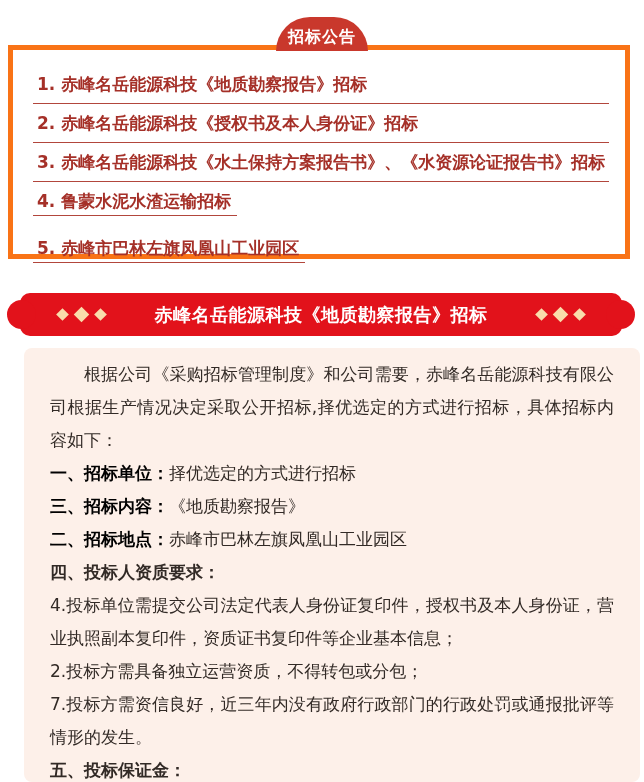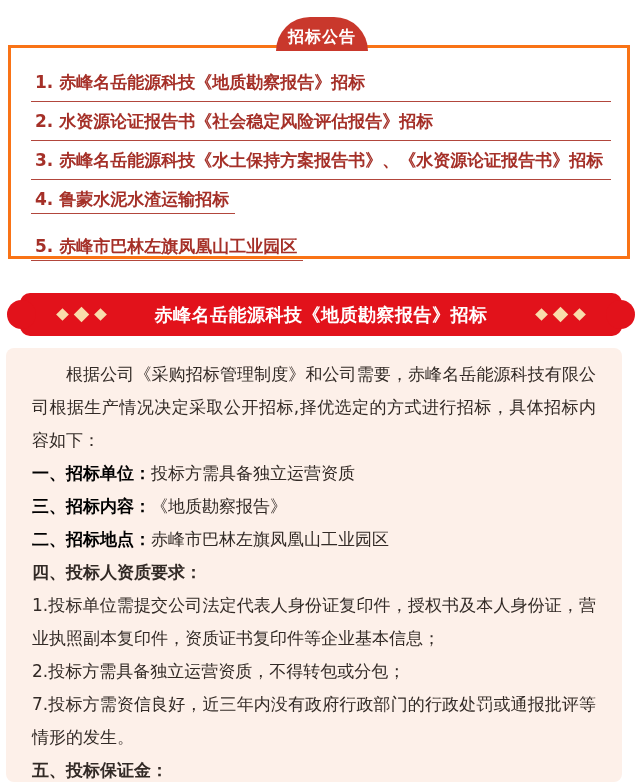--- a/index.html
+++ b/index.html
@@ -20,21 +20,21 @@
     z-index: 2;
     display: flex; align-items: flex-end; justify-content: center;
     padding-bottom: 3px;
   }
   .badge span { color: #ffffff; font-weight: bold; font-size: 16px; letter-spacing: 1px; }
 
   
   .list-box {
     position: absolute; left: 8px; top: 45px;
     width: 622px; height: 214px;
-    border: 3px solid #f97316;
+    border: 5px solid #f97316;
     background: #ffffff;
     padding: 24px 16px 0 20px;
     z-index: 1;
   }
   .list-item {
     color: #a53028; font-weight: bold; font-size: 17px; line-height: 20px;
     cursor: pointer;
   }
   .list-item.full {
     display: block;
@@ -66,21 +66,21 @@
   .endcap.right { right: -13px; }
   .banner-title { color: #ffffff; font-weight: bold; font-size: 18px; letter-spacing: 0.5px; z-index: 1; }
   .diamond-group { position: absolute; top: 0; height: 43px; display: flex; align-items: center; gap: 9px; }
   .diamond-group.left { left: 38px; }
   .diamond-group.right { right: 38px; }
   .diamond { width: 9px; height: 9px; background: #f9ddab; transform: rotate(45deg); }
   .diamond.mid { width: 11px; height: 11px; }
 
   
   .content {
-    position: absolute; left: 6px; top: 348px;
+    position: absolute; left: 24px; top: 348px;
     width: 616px; height: 434px;
     background: #fdf0e9;
     border-radius: 8px;
     padding: 10px 26px 0 26px;
     color: #322a26;
     font-size: 17px; line-height: 33px;
     text-align: justify;
   }
   .content p { margin: 0; }
   .content .indent { text-indent: 2em; }
@@ -94,21 +94,21 @@
 
   <div class="badge">
     <span>招标公告</span>
   </div>
 
   <div class="list-box">
     <div class="list-item full">
       <span class="num">1.</span><span>赤峰名岳能源科技《地质勘察报告》招标</span>
     </div>
     <div class="list-item full">
-      <span class="num">2.</span><span>水资源论证报告书《社会稳定风险评估报告》招标</span>
+      <span class="num">2.</span><span>赤峰名岳能源科技《授权书及本人身份证》招标</span>
     </div>
     <div class="list-item full">
       <span class="num">3.</span><span>赤峰名岳能源科技《水土保持方案报告书》、《水资源论证报告书》招标</span>
     </div>
     <div class="list-item fit">
       <span class="num">4.</span>
         <span>鲁蒙水泥水渣运输招标</span>
     </div>
     <div class="list-item fit">
       <span class="num">5.</span>
@@ -128,26 +128,26 @@
     <div class="diamond-group right">
       <span class="diamond"></span>
       <span class="diamond mid"></span>
       <span class="diamond"></span>
     </div>
   </div>
 
   <div class="content">
     <p class="indent">根据公司《采购招标管理制度》和公司需要，赤峰名岳能源科技有限公司根据生产情况决定采取公开招标,择优选定的方式进行招标，具体招标内容如下：</p>
 
-    <p><b>一、招标单位：</b><span>投标方需具备独立运营资质</span></p>
+    <p><b>一、招标单位：</b><span>择优选定的方式进行招标</span></p>
     <p><b>三、招标内容：</b><span>《地质勘察报告》</span></p>
     <p><b>二、招标地点：</b><span>赤峰市巴林左旗凤凰山工业园区</span></p>
 
     <p class="sec-title">四、投标人资质要求：</p>
-    <p>1.投标单位需提交公司法定代表人身份证复印件，授权书及本人身份证，营业执照副本复印件，资质证书复印件等企业基本信息；</p>
+    <p>4.投标单位需提交公司法定代表人身份证复印件，授权书及本人身份证，营业执照副本复印件，资质证书复印件等企业基本信息；</p>
     <p>2.投标方需具备独立运营资质，不得转包或分包；</p>
     <p>7.投标方需资信良好，近三年内没有政府行政部门的行政处罚或通报批评等情形的发生。</p>
 
     <p class="sec-title">五、投标保证金：</p>
 
   </div>
 
 </div>
 
 </body></html>

